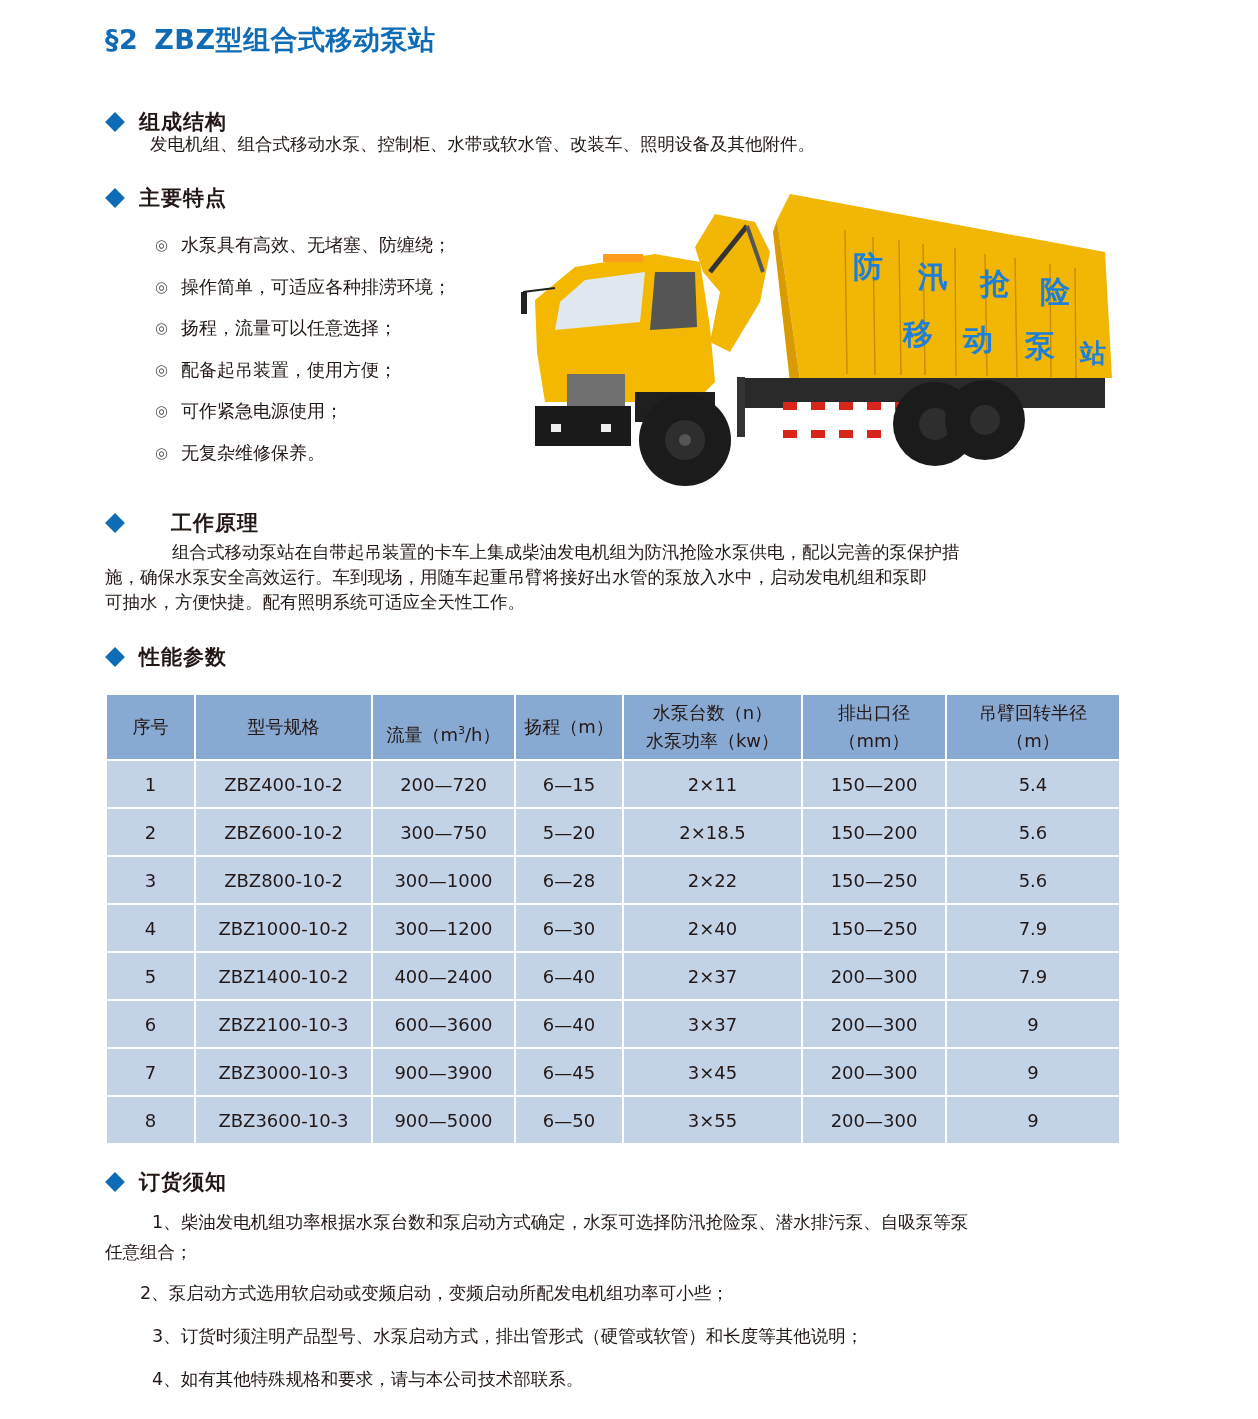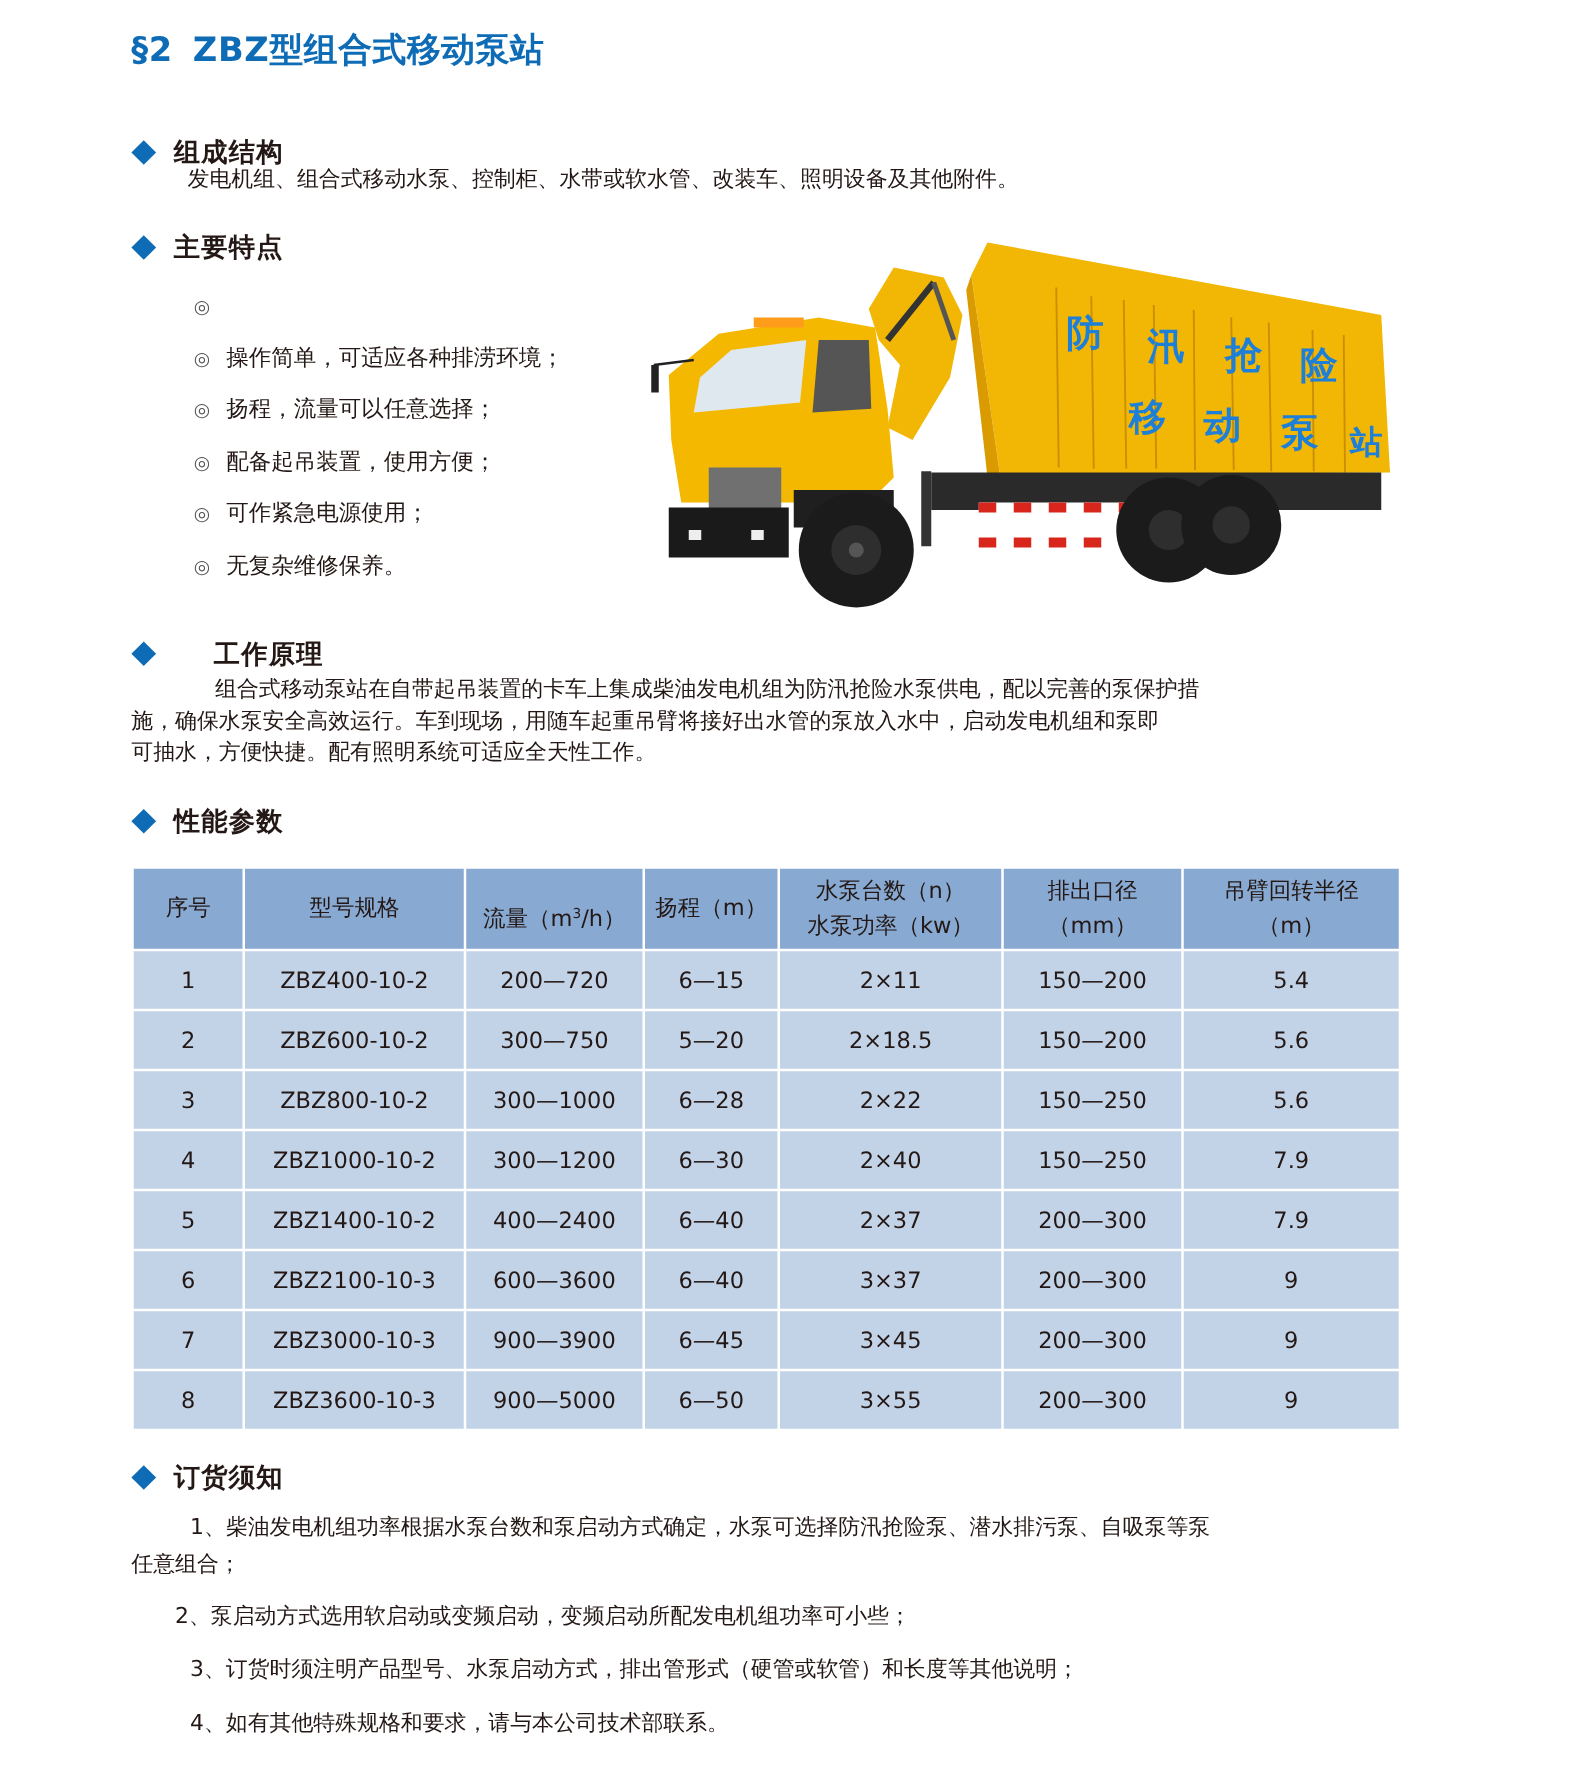--- a/index.html
+++ b/index.html
@@ -55,20 +55,21 @@
 </div>
 <div class="para" style="left:150px; top:132px;">发电机组、组合式移动水泵、控制柜、水带或软水管、改装车、照明设备及其他附件。</div>
 
 <div class="sec-head" style="top:183px;">
   <span class="diamond"></span>
   <span class="label">主要特点</span>
 </div>
 <div class="feature-list">
   <div class="feature-item">
       <span class="bullet">◎</span>
+      <span>水泵具有高效、无堵塞、防缠绕；</span>
     </div>
   <div class="feature-item">
       <span class="bullet">◎</span>
       <span>操作简单，可适应各种排涝环境；</span>
     </div>
   <div class="feature-item">
       <span class="bullet">◎</span>
       <span>扬程，流量可以任意选择；</span>
     </div>
   <div class="feature-item">

